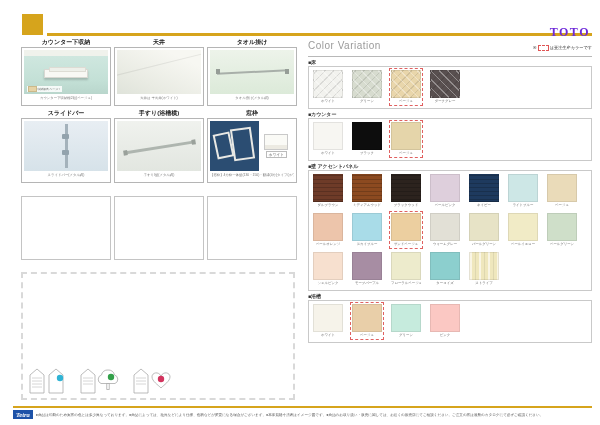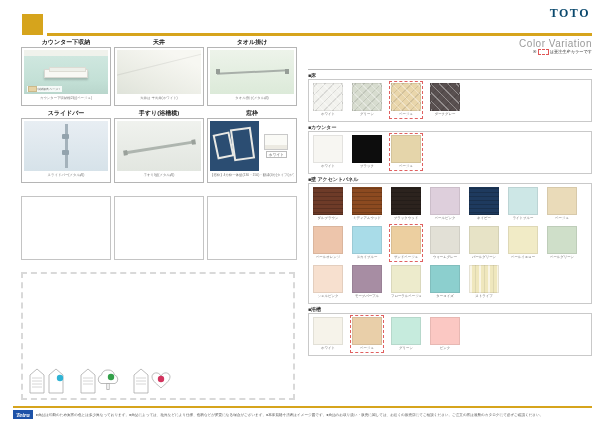--- a/index.html
+++ b/index.html
@@ -2,21 +2,21 @@
 <html><head>
 <meta charset="utf-8">
 <style>
   html,body{margin:0;padding:0;}
   body{font-family:"Liberation Sans",sans-serif;background:#e9e9e9;}
   #page{position:relative;width:600px;height:425px;background:#ffffff;overflow:hidden;margin:0 auto;}
 
   
   #brand-square{position:absolute;left:22px;top:14px;width:21px;height:21px;background:#d6a41c;}
   #head-line{position:absolute;left:47px;top:33px;width:545px;height:3px;background:#d6a41c;}
-  #brand-logo{position:absolute;right:10px;top:6px;font-family:"Liberation Serif",serif;font-weight:bold;font-size:12px;color:#0c4a6e;letter-spacing:1.5px;}
+  #brand-logo{position:absolute;right:10px;top:25px;font-family:"Liberation Serif",serif;font-weight:bold;font-size:12px;color:#6d28d9;letter-spacing:1.5px;}
 
   
   #left-col{position:absolute;left:21px;top:38px;width:276px;height:368px;}
   .prow{position:absolute;left:0;width:276px;display:flex;gap:3px;}
   #prow1{top:0;}
   #prow2{top:71px;}
   .pcell{flex:1;min-width:0;}
   .ptitle{height:9px;line-height:9px;font-size:6px;font-weight:bold;color:#222;text-align:center;white-space:nowrap;overflow:hidden;}
   .pbox{border:1px solid #b5b5b5;background:#fff;padding:2px 2px 0 2px;height:55px;}
   #prow2 .pbox{height:61px;}
@@ -55,21 +55,21 @@
 
   
   #erow{position:absolute;top:158px;left:0;width:276px;display:flex;gap:3px;}
   .ebox{flex:1;height:62px;border:1px solid #c4c4c4;background:#fff;}
   #stamp-box{position:absolute;top:234px;left:0;width:270px;height:124px;border:2px dashed #d9d9d9;background:#fff;}
   .pictos{position:absolute;left:6px;bottom:4px;display:flex;gap:11px;}
   .picto svg{display:block;}
 
   
   #right-col{position:absolute;left:308px;top:38px;width:284px;}
-  .cv-head{display:flex;justify-content:space-between;align-items:flex-end;height:13px;border-bottom:1px solid #b8b8b8;padding-bottom:18px;flex-direction:column;}
+  .cv-head{display:flex;justify-content:space-between;align-items:flex-end;height:13px;border-bottom:1px solid #b8b8b8;padding-bottom:5px;}
   .cv-title{font-size:10px;color:#9a9a9a;letter-spacing:.5px;}
   .cv-note{font-size:4.2px;color:#333;white-space:nowrap;}
   .note-box{display:inline-block;width:9px;height:4px;border:1px dashed #e05555;margin:0 1px;vertical-align:middle;}
   .sec-label{font-size:5px;color:#333;margin:2px 0 1px;font-weight:bold;}
   .sec-box{border:1px solid #c9c9c9;background:#fff;padding:1px 2px;}
   .sw-row{display:flex;gap:5px;margin-bottom:1px;}
   .sw{border:1px dashed transparent;padding:1px;width:30px;flex:0 0 auto;}
   .sw.hl{border-color:#e06060;}
   .chip{width:28px;height:26px;margin:0 auto;border:.5px solid rgba(0,0,0,.08);}
   .sw-lbl{font-size:3.4px;color:#666;text-align:center;height:6px;line-height:6px;white-space:nowrap;overflow:hidden;}

